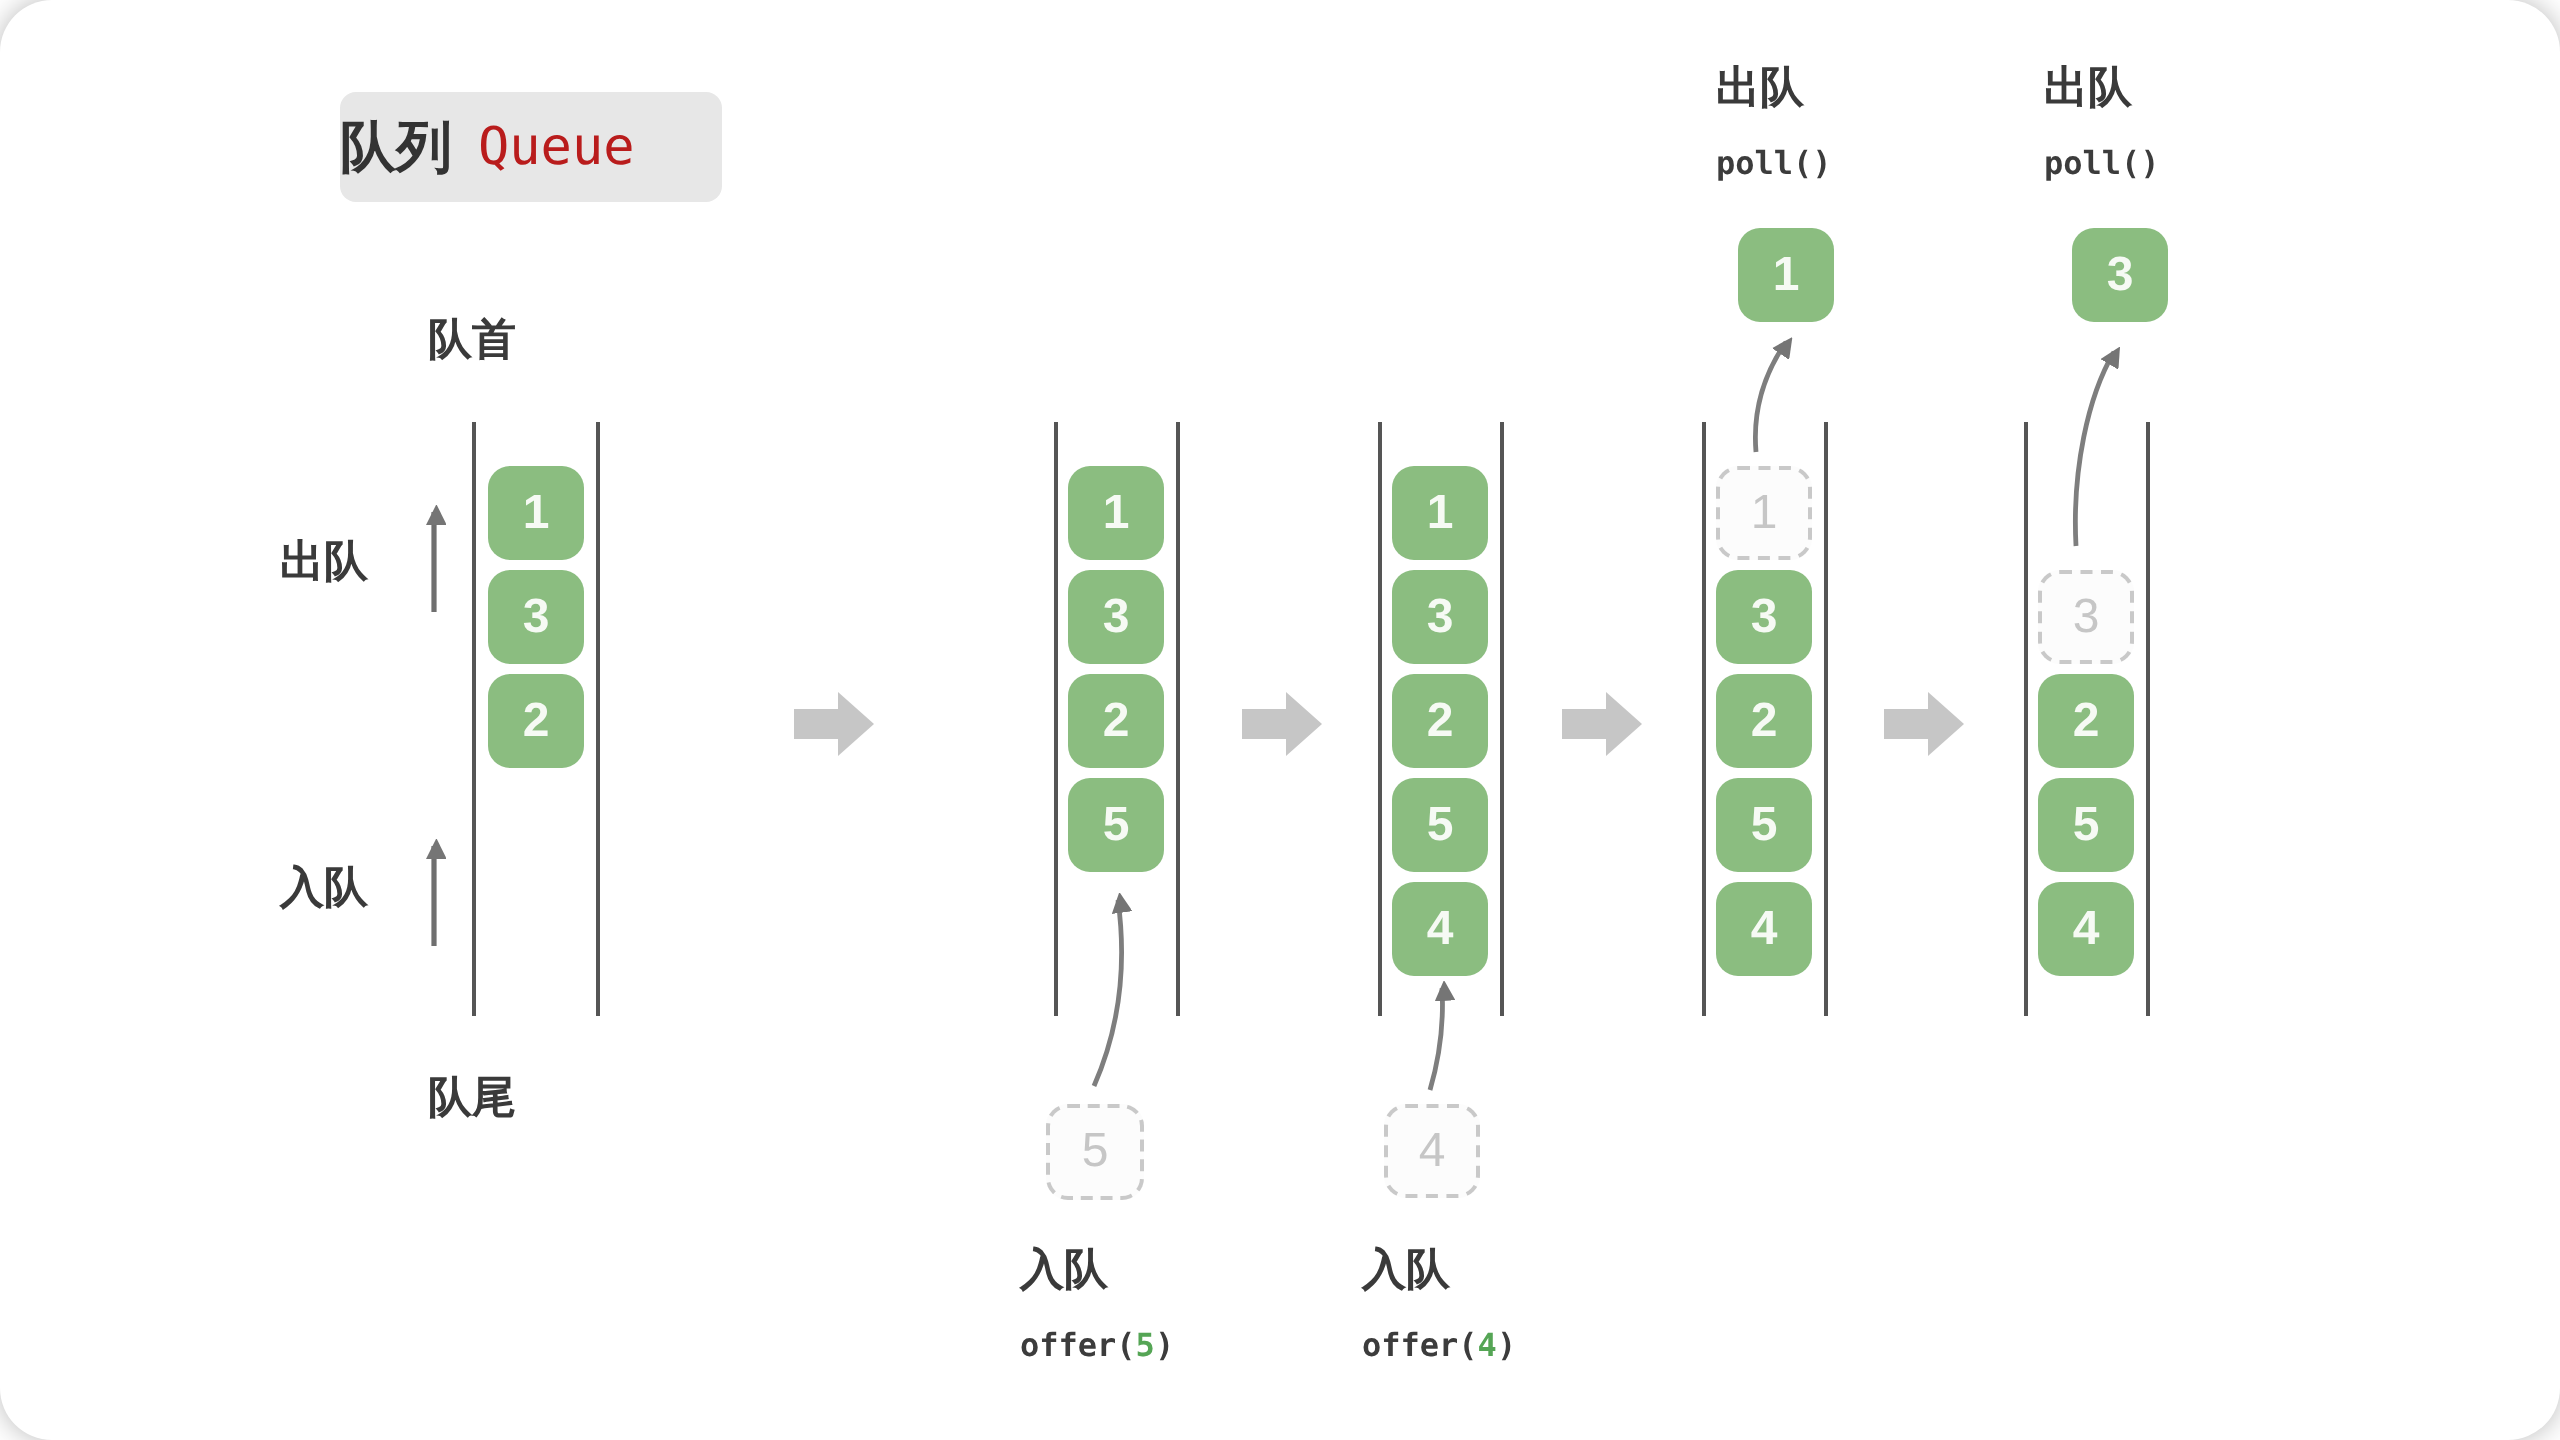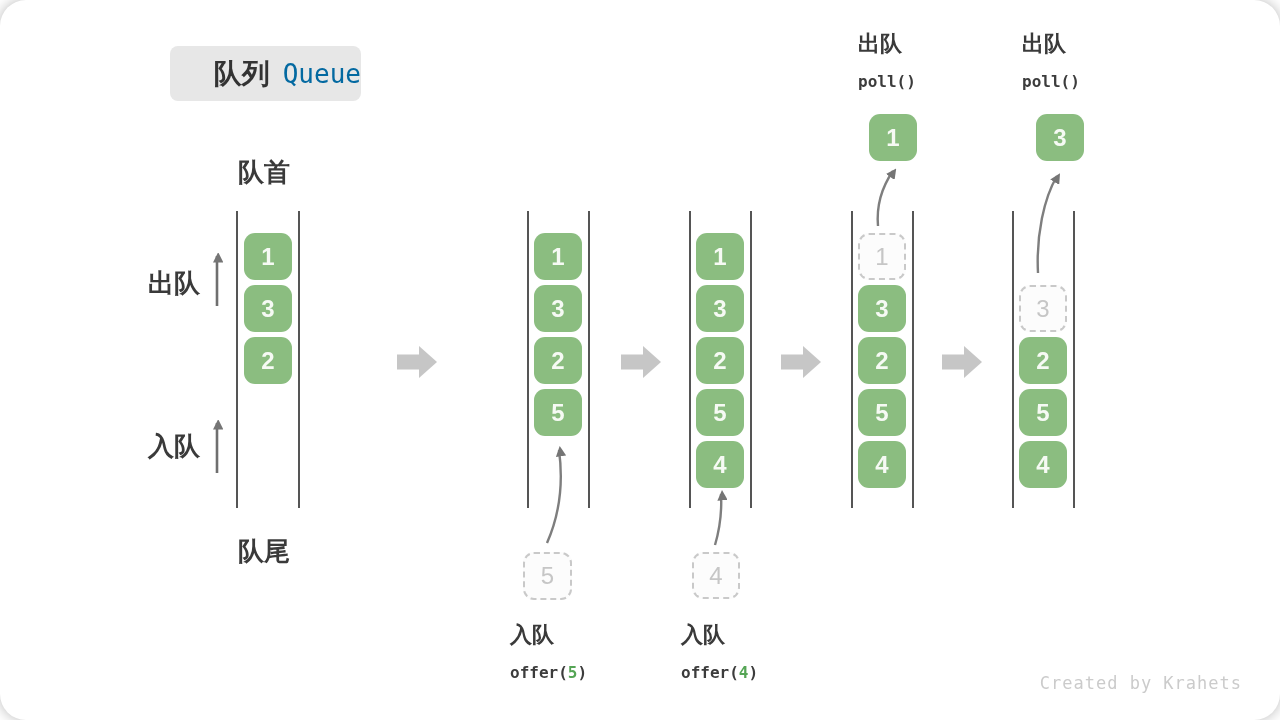--- a/index.html
+++ b/index.html
@@ -8,26 +8,26 @@
   .canvas {
     position: absolute; left: 0; top: 0; width: 1280px; height: 720px;
     background: #ffffff; border-radius: 26px;
     box-shadow: 0 0 14px rgba(0,0,0,0.28);
   }
   .overlay { position: absolute; left: 0; top: 0; width: 1280px; height: 720px; pointer-events: none; }
 
   .badge {
     position: absolute; left: 170px; top: 46px; width: 191px; height: 55px;
     background: #e7e7e7; border-radius: 8px;
-    display: flex; align-items: center; justify-content: flex-end; gap: 13px;
+    display: flex; align-items: center; justify-content: flex-start; gap: 13px;
   }
   .badge .zh { font-size: 28px; font-weight: 700; color: #333333; }
-  .badge .en { font-family: "DejaVu Sans Mono", "Liberation Mono", monospace; font-size: 26px; color: #0369a1; }
+  .badge .en { font-family: "DejaVu Sans Mono", "Liberation Mono", monospace; font-size: 26px; color: #b91c1c; }
 
-  .cjk-label { position: absolute; font-size: 26px; font-weight: 700; color: #3a3a3a; text-align: center; }
+  .cjk-label { position: absolute; font-size: 22px; font-weight: 700; color: #3a3a3a; }
 
   .rail { position: absolute; top: 211px; height: 297px; width: 1.5px; background: #555555; }
 
   .block {
     position: absolute; width: 48px; height: 47px; border-radius: 11px;
     display: flex; align-items: center; justify-content: center;
     font-size: 24px; font-weight: 700;
   }
   .block.solid { background: #8bbd80; color: #f6faf4; }
   .block.ghost {
@@ -135,15 +135,14 @@
 
   <div class="op" style="left:858px; top:29px;">
     <span class="op-title">出队</span>
     <span class="op-code">poll()</span>
   </div>
   <div class="op" style="left:1022px; top:29px;">
     <span class="op-title">出队</span>
     <span class="op-code">poll()</span>
   </div>
 
-  <div class="watermark">Created by Krahets</div>
 
 </div>
 
 </body></html>

